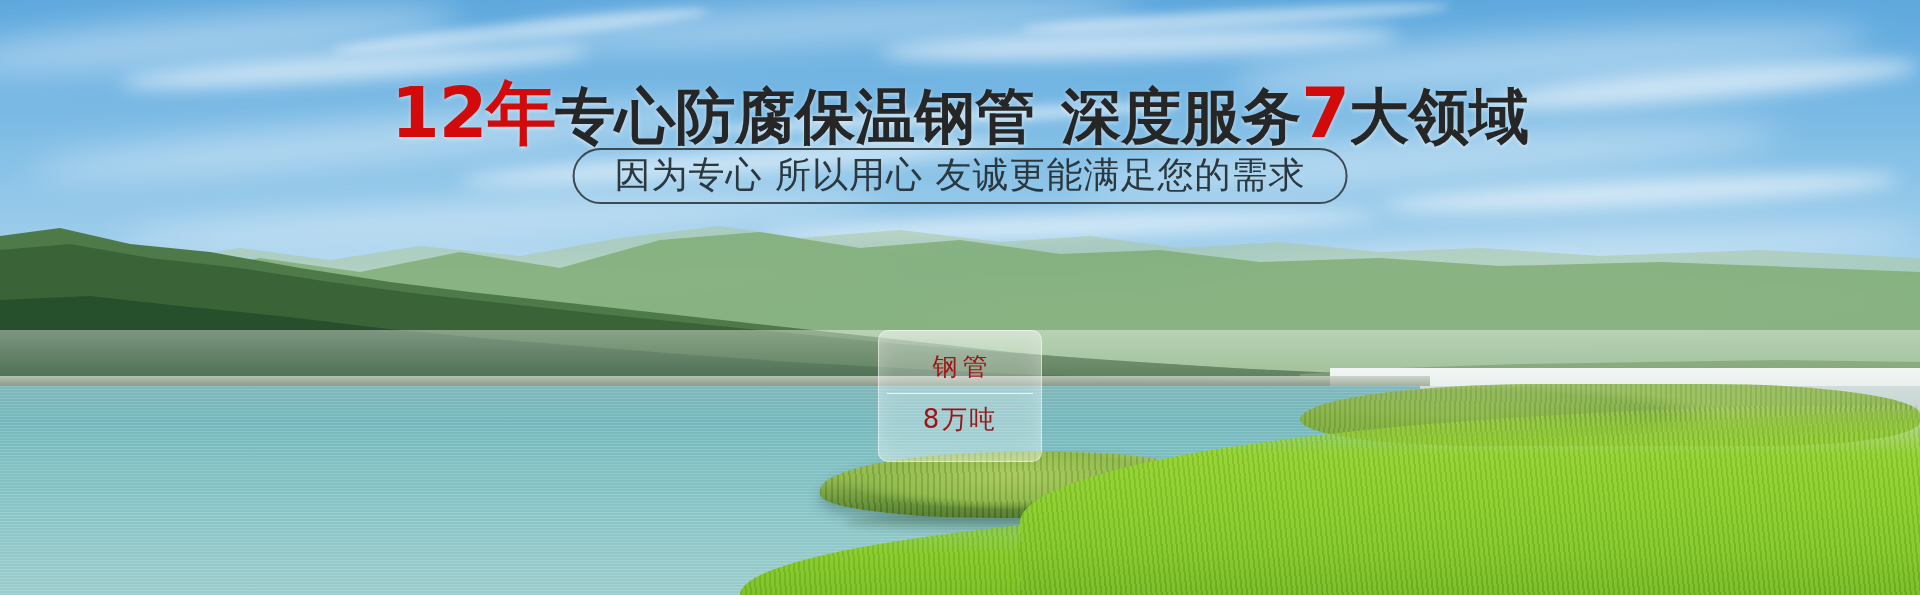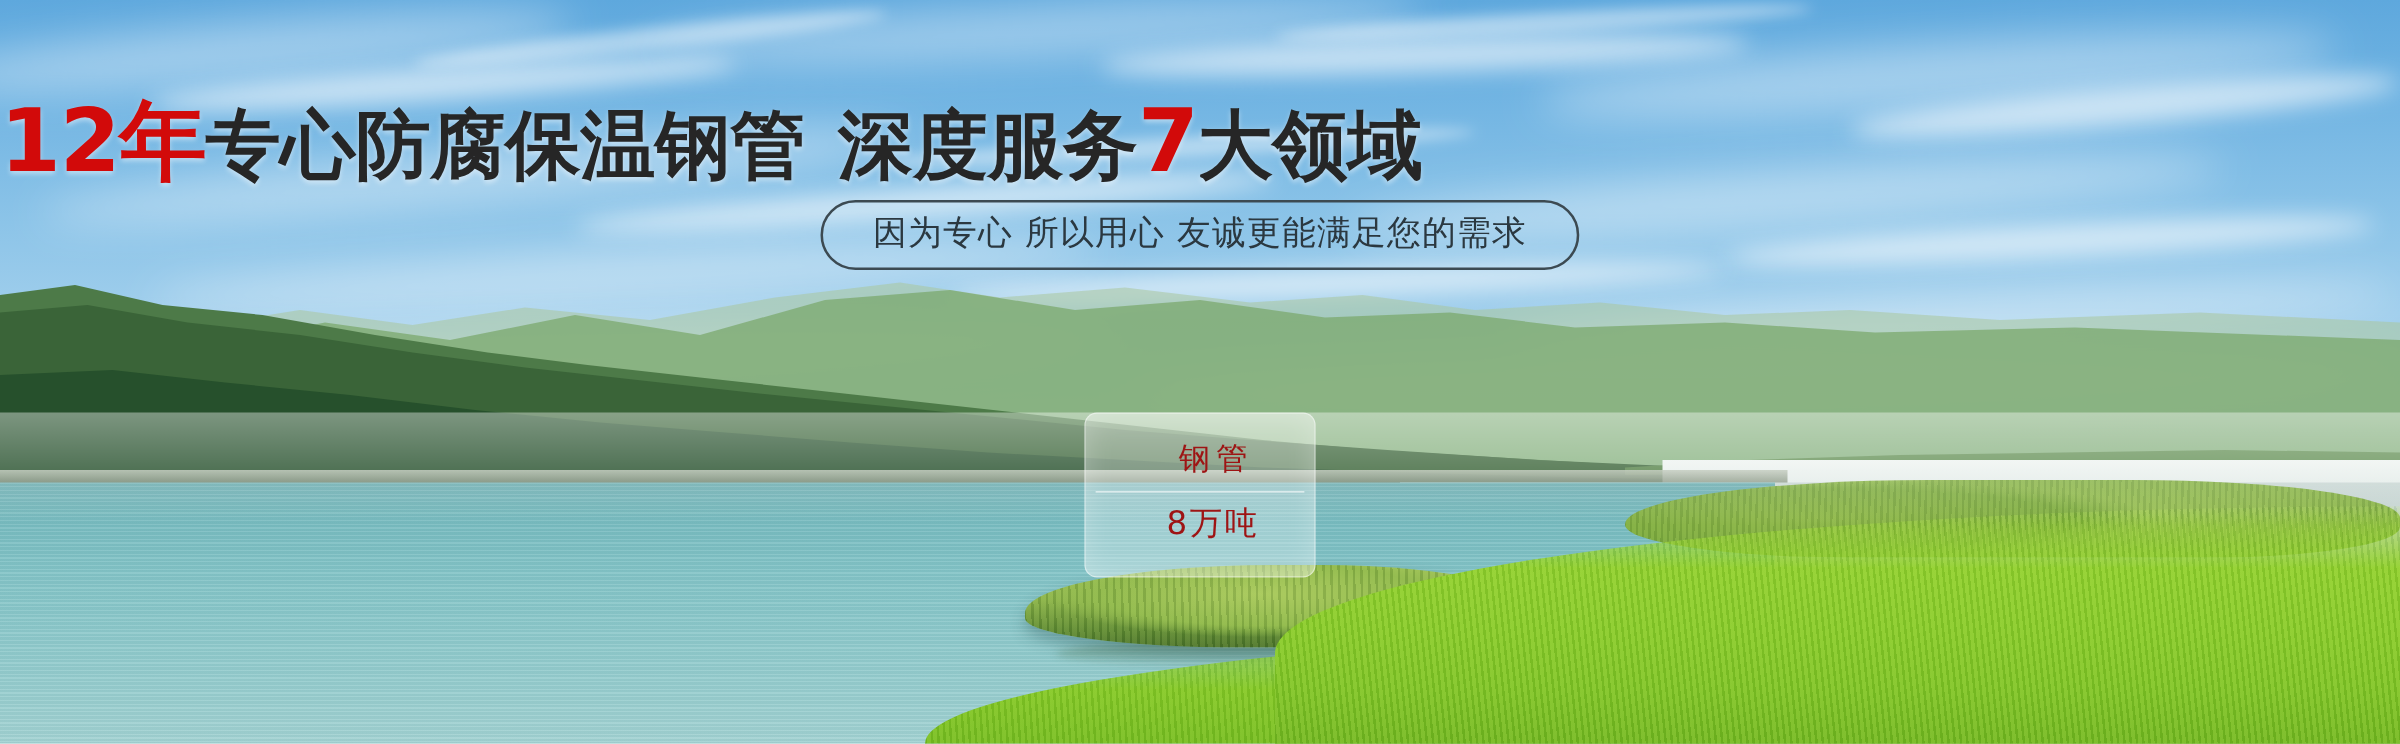--- a/index.html
+++ b/index.html
@@ -159,43 +159,43 @@
     position:absolute;left:0;top:330px;width:100%;height:90px;
     background:linear-gradient(to bottom,rgba(255,255,255,.40),rgba(255,255,255,0));
     pointer-events:none;
   }
 
   
   .content{position:absolute;inset:0;}
 
   .headline{
     position:absolute;left:0;right:0;top:82px;
-    text-align:left;
+    text-align:center;
     font-size:60px;
     line-height:62px;
     font-weight:bold;
     color:#262626;
     letter-spacing:0px;
     white-space:nowrap;
     text-shadow:0 2px 4px rgba(255,255,255,.45);
   }
   .headline .num{
     color:#d20a0a;
     font-size:70px;
     letter-spacing:-1px;
   }
   .headline .sp{display:inline-block;width:26px;}
 
   .subtitle{
-    position:absolute;left:50%;top:160px;
+    position:absolute;left:50%;top:148px;
     transform:translateX(-50%);
     border:2px solid #3c4a52;
     border-radius:30px;
     padding:8px 40px 10px 40px;
-    font-size:27px;
+    font-size:36px;
     line-height:34px;
     color:#2b3840;
     white-space:nowrap;
     letter-spacing:1px;
   }
 
   .cards{
     position:absolute;left:50%;top:330px;
     transform:translateX(-50%);
     display:flex;
@@ -204,21 +204,20 @@
   .card{
     position:relative;
     width:162px;height:130px;
     background:rgba(255,255,255,.30);
     border:1px solid rgba(255,255,255,.55);
     border-radius:10px;
     box-shadow:inset 0 0 22px rgba(255,255,255,.25);
     display:flex;
     flex-direction:column;
     align-items:center;
-    padding-left:21px;
   }
   .card .label{
     margin-top:22px;
     font-size:25px;
     line-height:28px;
     color:#9e1414;
     letter-spacing:5px;
     text-indent:5px;
     font-weight:500;
   }

